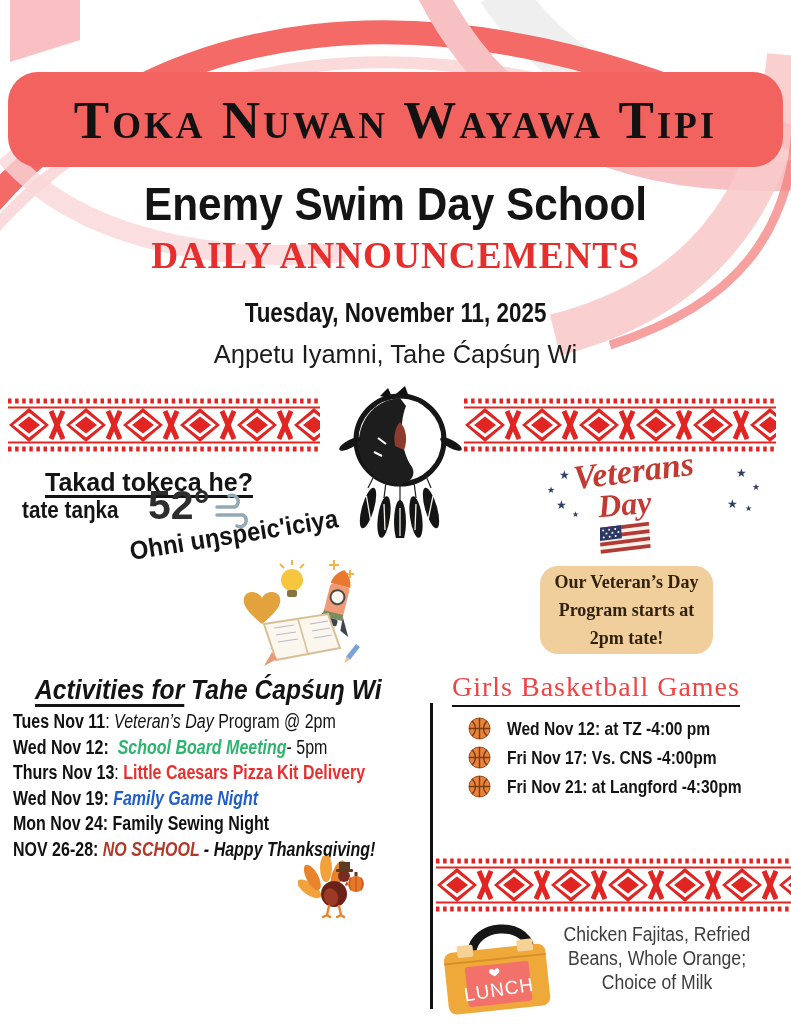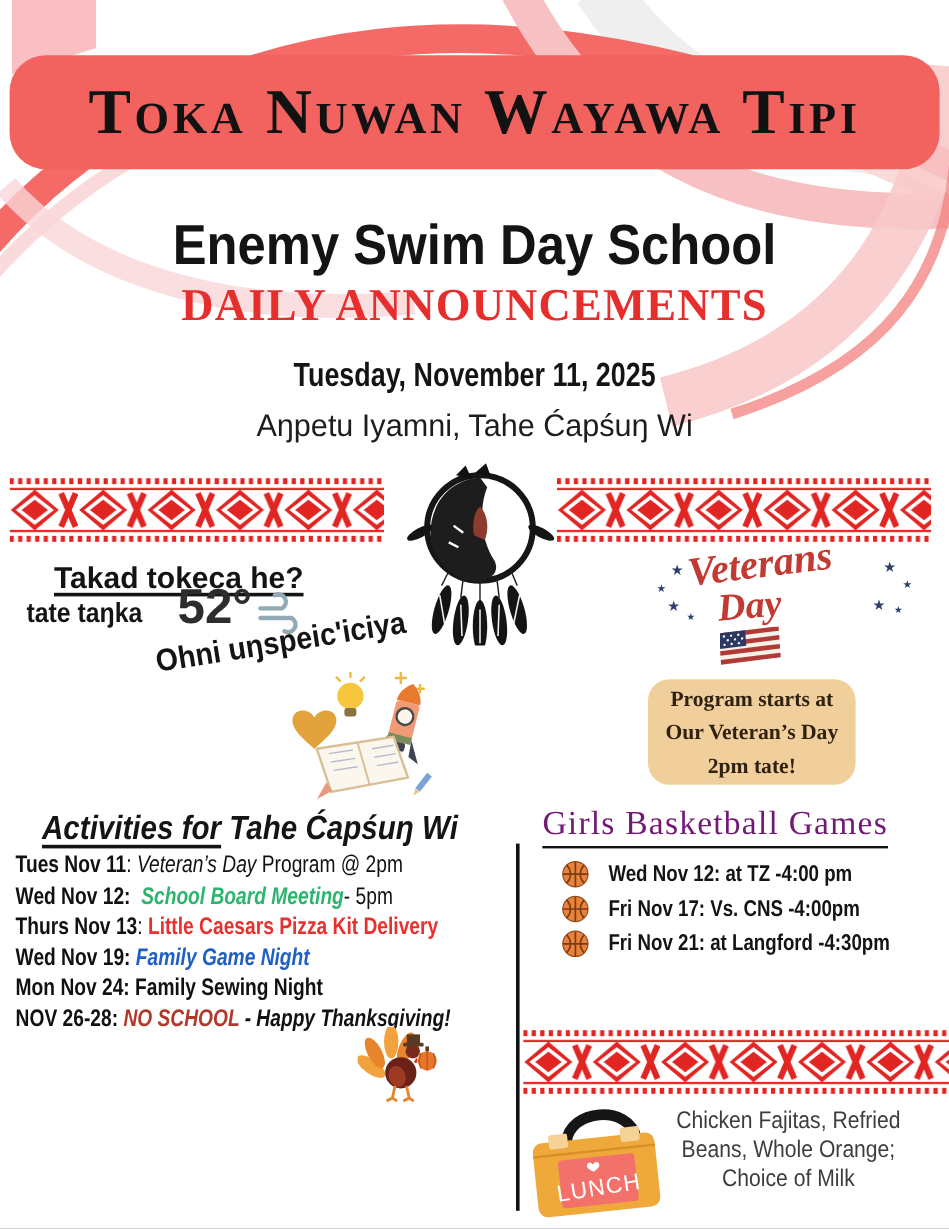--- a/index.html
+++ b/index.html
@@ -2,21 +2,21 @@
 <html><head>
 <meta charset="utf-8">
 <style>
   html,body{margin:0;padding:0;background:#888;}
   .page{position:relative;width:791px;height:1024px;margin:0 auto;background:#ffffff;overflow:hidden;
         font-family:"Liberation Sans","DejaVu Sans",sans-serif;color:#141414;}
   .bg{position:absolute;left:0;top:0;z-index:0;}
   .layer{position:absolute;z-index:2;}
 
   
-  .banner{left:8px;top:46px;width:775px;height:95px;background:#f2625e;border-radius:30px;
+  .banner{left:8px;top:72px;width:775px;height:95px;background:#f2625e;border-radius:30px;
           display:flex;align-items:center;justify-content:center;}
   .banner-title{font-family:"Liberation Serif","DejaVu Serif",serif;font-variant:small-caps;
           font-weight:700;font-size:53px;letter-spacing:3px;color:#121212;white-space:nowrap;}
   .school{left:0;top:176px;width:791px;text-align:center;font-weight:700;font-size:47px;
           transform:scaleX(.9);letter-spacing:0;}
   .daily{left:0;top:233px;width:791px;text-align:center;font-family:"Liberation Serif","DejaVu Serif",serif;
           font-weight:700;font-size:38px;color:#e62e2c;letter-spacing:1px;transform:scaleX(.98);}
   .date-en{left:0;top:297px;width:791px;text-align:center;font-weight:700;font-size:28px;transform:scaleX(.8);}
   .date-dk{left:0;top:339px;width:791px;text-align:center;font-weight:400;font-size:26px;color:#1d1d1d;transform:scaleX(.98);}
 
@@ -59,21 +59,21 @@
   .b{font-weight:700;}
   .it{font-style:italic;}
   .green{color:#2db56f;font-weight:700;font-style:italic;}
   .red{color:#e8302e;font-weight:700;}
   .blue{color:#1d5fc4;font-weight:700;font-style:italic;}
   .brick{color:#b03a2a;font-weight:700;font-style:italic;}
   .bi{font-weight:700;font-style:italic;}
 
   
   .bb-head{left:452px;top:671px;font-family:"Liberation Serif","DejaVu Serif",serif;font-size:28px;
-           letter-spacing:1px;color:#701a75;border-bottom:2.5px solid #111;padding-bottom:2px;white-space:nowrap;}
+           letter-spacing:1px;color:#ef4444;border-bottom:2.5px solid #111;padding-bottom:2px;white-space:nowrap;}
   .bb-list{left:468px;top:714px;}
   .bb-row{display:flex;align-items:center;gap:16px;height:29px;}
   .bb-text{font-size:19px;font-weight:700;white-space:nowrap;transform:scaleX(.82);transform-origin:left center;}
 
   .divider{left:430px;top:703px;width:3px;height:306px;background:#111;}
 
   
   .lunch-art{left:430px;top:912px;}
   .menu{left:548px;top:922px;width:218px;text-align:center;font-size:20px;color:#3d3d3d;line-height:24px;
         transform:scaleX(.88);transform-origin:center top;}
@@ -245,22 +245,22 @@
         <circle cx="7" cy="10.5" r="1"></circle>
           <circle cx="13" cy="10.5" r="1"></circle>
           <circle cx="19" cy="10.5" r="1"></circle>
         <circle cx="4" cy="14" r="1"></circle>
           <circle cx="10" cy="14" r="1"></circle>
           <circle cx="16" cy="14" r="1"></circle>
       </g>
     </g>
   </svg>
   <div class="layer callout">
+    <div>Our Veteran’s Day</div>
     <div>Program starts at</div>
-    <div>Our Veteran’s Day</div>
     <div>2pm tate!</div>
   </div>
 
   
   <div class="layer act-head"><span class="u">Activities for</span><span> Tahe Ćapśuŋ Wi</span></div>
   <div class="layer act-list">
     <div class="act-line"><span class="b">Tues Nov 11</span><span>: </span><span class="it">Veteran’s Day</span><span> Program @ 2pm</span></div>
     <div class="act-line"><span class="b">Wed Nov 12:</span><span>  </span><span class="green">School Board Meeting</span><span>- 5pm</span></div>
     <div class="act-line"><span class="b">Thurs Nov 13</span><span>: </span><span class="red">Little Caesars Pizza Kit Delivery</span><span></span></div>
     <div class="act-line"><span class="b">Wed Nov 19: </span><span></span><span class="blue">Family Game Night</span><span></span></div>

